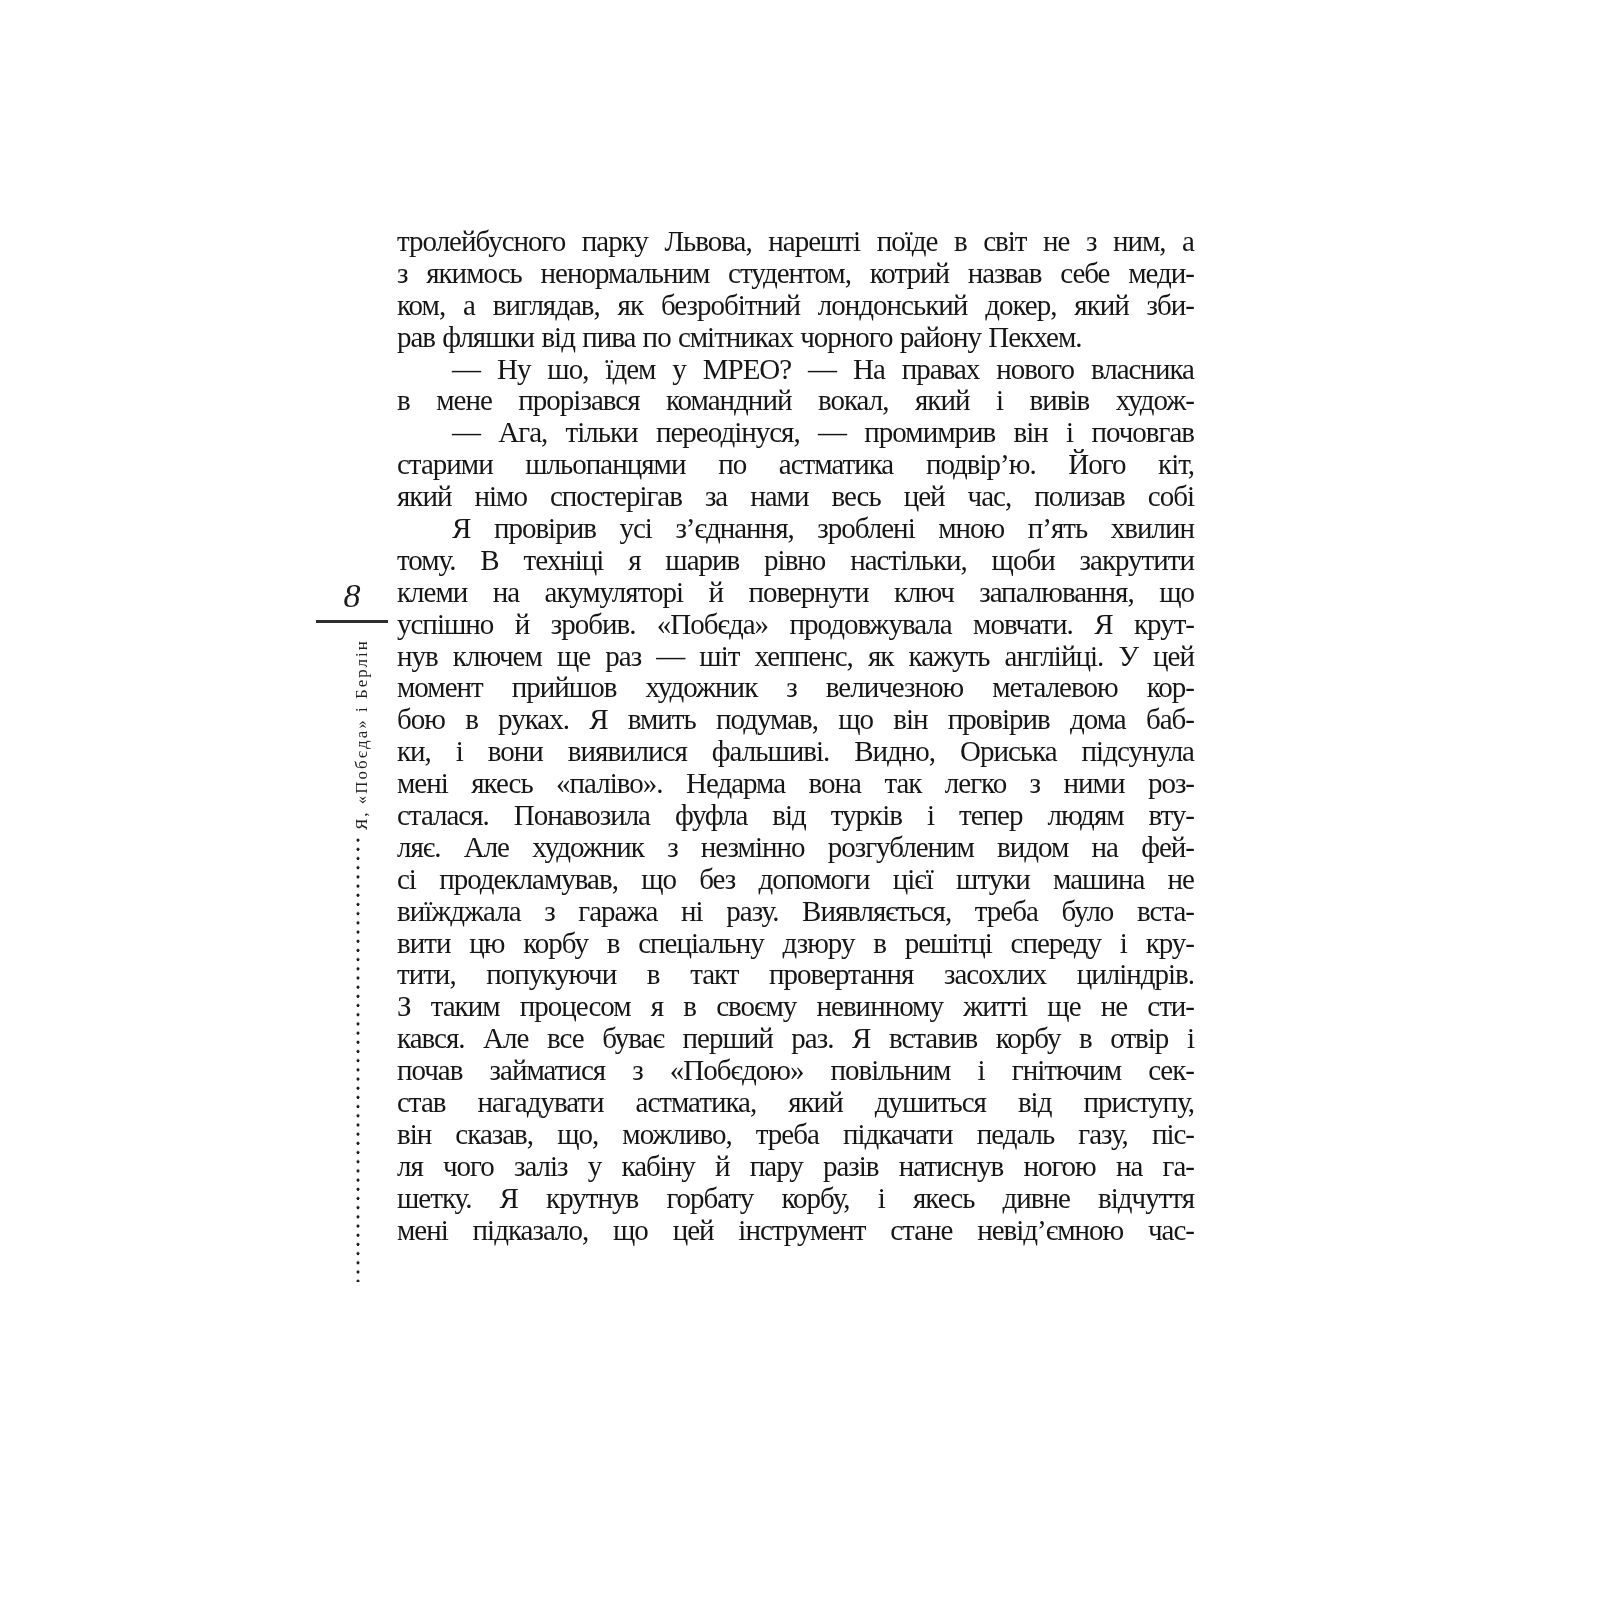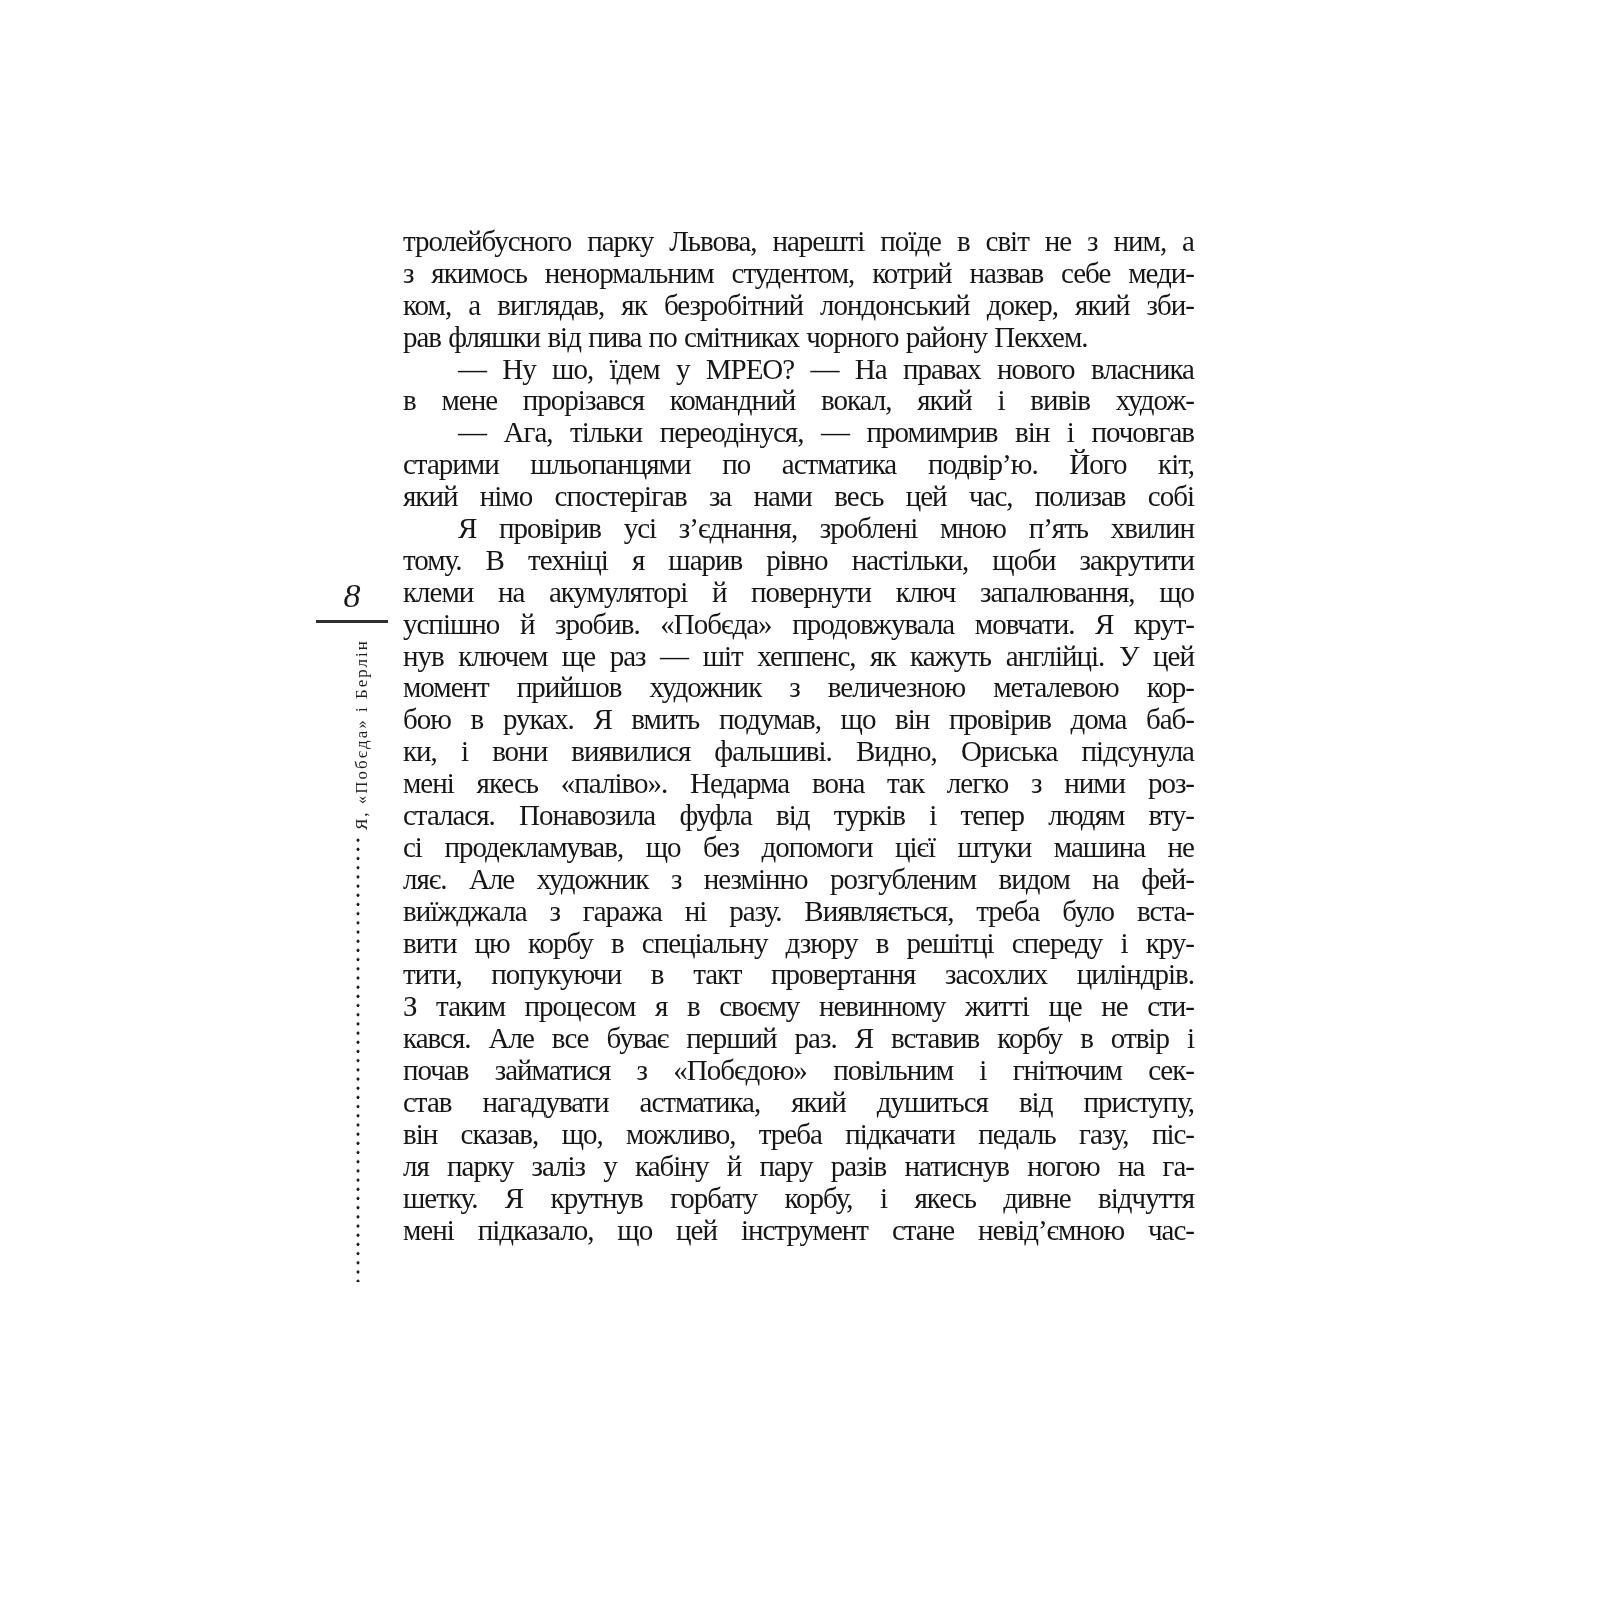--- a/index.html
+++ b/index.html
@@ -26,21 +26,20 @@
     font-size: 29px;
     line-height: 31.9px;
     letter-spacing: -1px;
     word-spacing: 1px;
   }
   .line {
     height: 31.9px;
     text-align: justify;
     text-align-last: justify;
     white-space: normal;
-    margin-left: 6px;
   }
   .line.para-end {
     text-align-last: left;
   }
   .line.indent {
     text-indent: 55px;
     font-family: Liberation Serif, serif;
   }
 
   
@@ -118,28 +117,28 @@
       <div class="line indent">Я провірив усі з’єднання, зроблені мною п’ять хвилин</div>
       <div class="line">тому. В техніці я шарив рівно настільки, щоби закрутити</div>
       <div class="line">клеми на акумуляторі й повернути ключ запалювання, що</div>
       <div class="line">успішно й зробив. «Побєда» продовжувала мовчати. Я крут-</div>
       <div class="line">нув ключем ще раз — шіт хеппенс, як кажуть англійці. У цей</div>
       <div class="line">момент прийшов художник з величезною металевою кор-</div>
       <div class="line">бою в руках. Я вмить подумав, що він провірив дома баб-</div>
       <div class="line">ки, і вони виявилися фальшиві. Видно, Ориська підсунула</div>
       <div class="line">мені якесь «паліво». Недарма вона так легко з ними роз-</div>
       <div class="line">сталася. Понавозила фуфла від турків і тепер людям вту-</div>
+      <div class="line">ляє. Але художник з незмінно розгубленим видом на фей-</div>
       <div class="line">сі продекламував, що без допомоги цієї штуки машина не</div>
-      <div class="line">ляє. Але художник з незмінно розгубленим видом на фей-</div>
       <div class="line">виїжджала з гаража ні разу. Виявляється, треба було вста-</div>
       <div class="line">вити цю корбу в спеціальну дзюру в решітці спереду і кру-</div>
       <div class="line">тити, попукуючи в такт провертання засохлих циліндрів.</div>
       <div class="line">З таким процесом я в своєму невинному житті ще не сти-</div>
       <div class="line">кався. Але все буває перший раз. Я вставив корбу в отвір і</div>
       <div class="line">почав займатися з «Побєдою» повільним і гнітючим сек-</div>
       <div class="line">став нагадувати астматика, який душиться від приступу,</div>
       <div class="line">він сказав, що, можливо, треба підкачати педаль газу, піс-</div>
-      <div class="line">ля парку заліз у кабіну й пару разів натиснув ногою на га-</div>
+      <div class="line">ля чого заліз у кабіну й пару разів натиснув ногою на га-</div>
       <div class="line">шетку. Я крутнув горбату корбу, і якесь дивне відчуття</div>
       <div class="line">мені підказало, що цей інструмент стане невід’ємною час-</div>
     </div>
 
 </div>
 
 </body></html>

